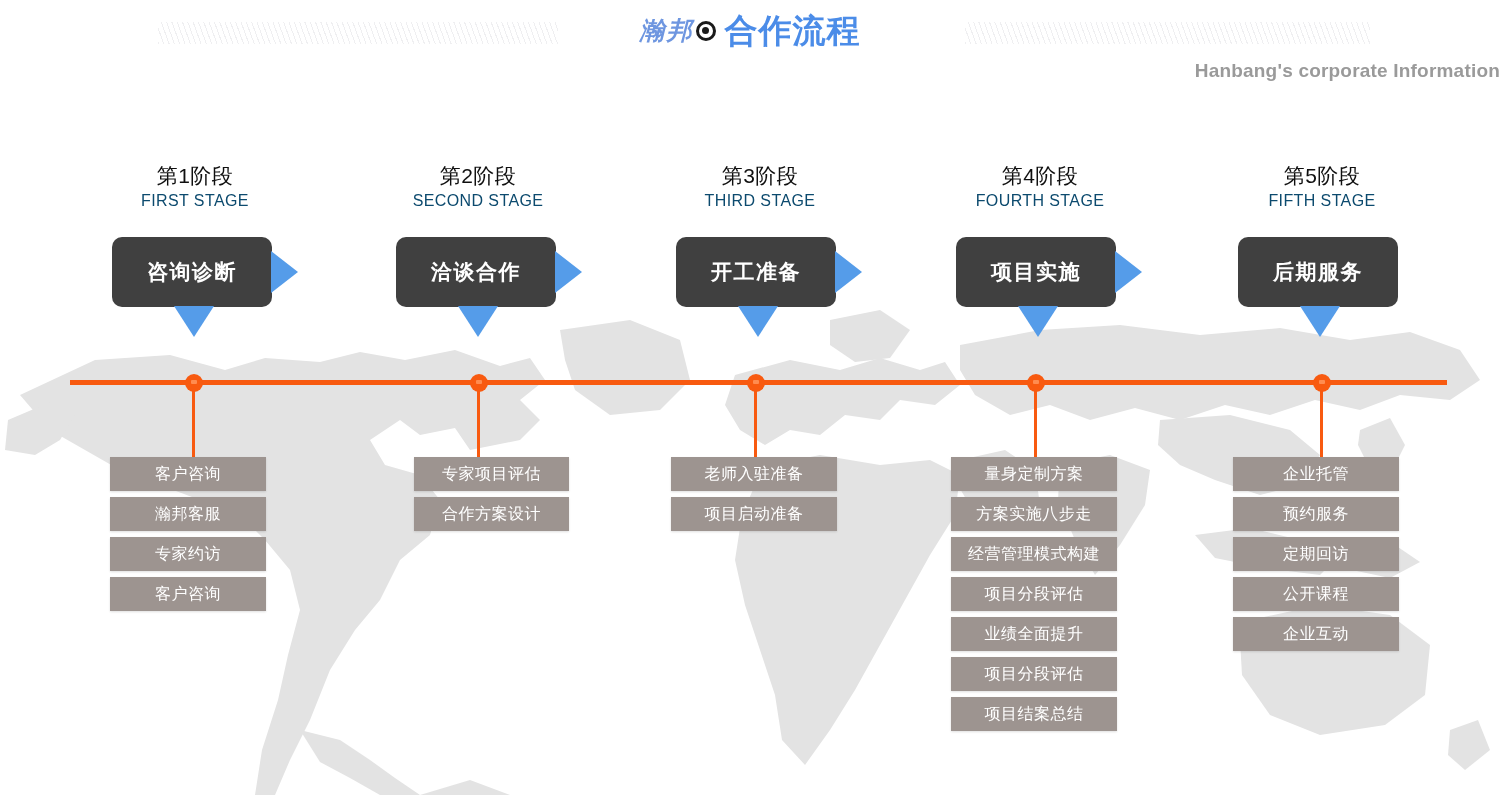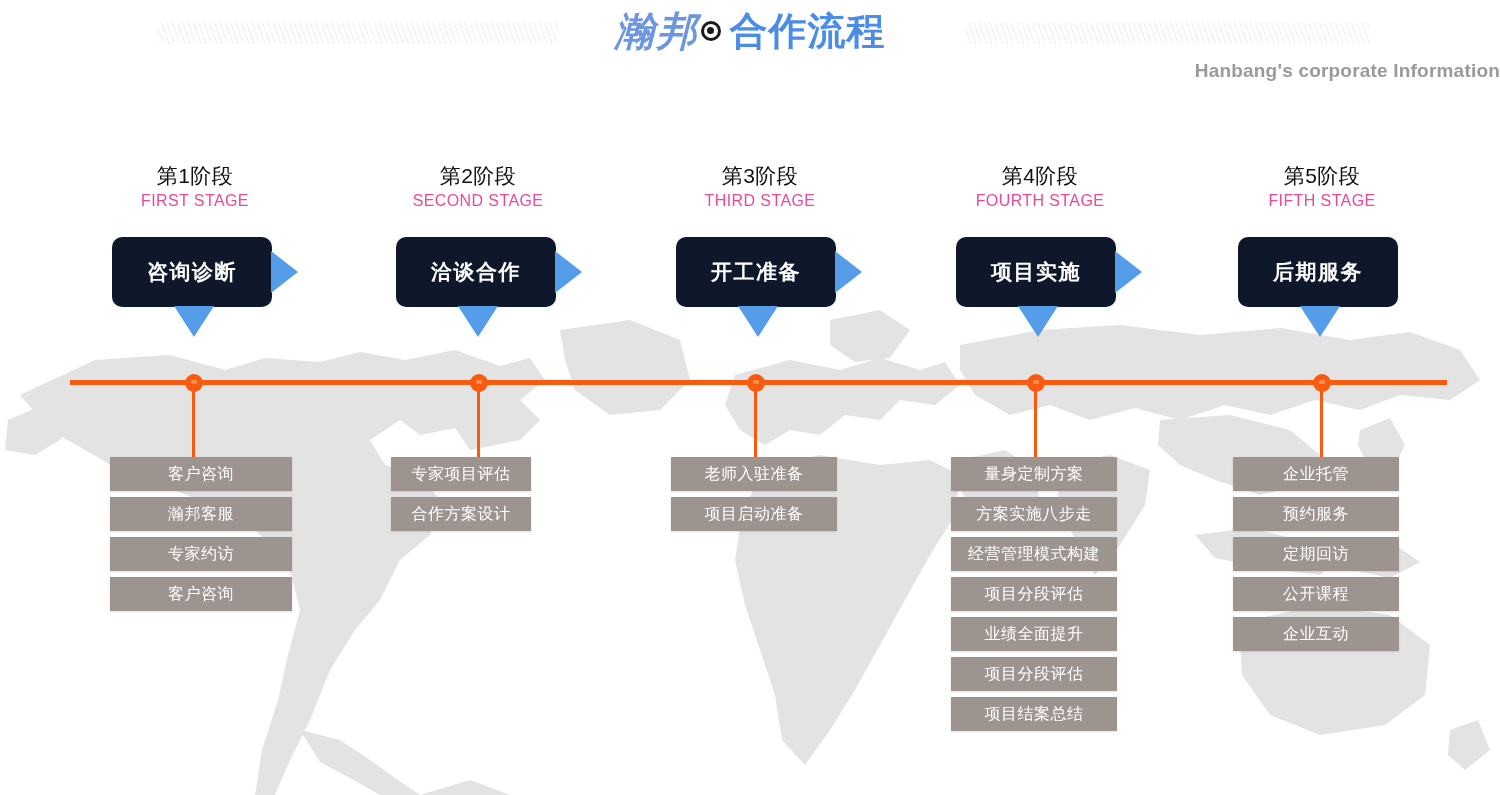--- a/index.html
+++ b/index.html
@@ -55,21 +55,21 @@
     position: absolute;
     top: 8px;
     left: 0;
     width: 1500px;
     text-align: center;
     white-space: nowrap;
     line-height: 44px;
   }
   .logo-cn {
     font-family: "DejaVu Serif", "Liberation Serif", serif;
-    font-size: 40px;
+    font-size: 25px;
     font-weight: bold;
     font-style: italic;
     color: #6e96e0;
     letter-spacing: 2px;
     vertical-align: middle;
   }
   .logo-ring {
     display: inline-block;
     width: 20px;
     height: 20px;
@@ -84,21 +84,21 @@
     content: "";
     position: absolute;
     left: 50%; top: 50%;
     width: 7px; height: 7px;
     margin: -3.5px 0 0 -3.5px;
     background: #1a1a1a;
     border-radius: 50%;
   }
   .title-cn {
     font-family: "Liberation Sans", "DejaVu Sans", sans-serif;
-    font-size: 38px;
+    font-size: 33px;
     font-weight: bold;
     color: #4b8ce8;
     vertical-align: middle;
     letter-spacing: 1px;
   }
   .subtitle {
     position: absolute;
     top: 60px;
     left: 0;
     width: 1500px;
@@ -161,35 +161,35 @@
   }
   .stage-title-cn {
     font-size: 21px;
     font-weight: normal;
     color: #0f0f0f;
     line-height: 27px;
     letter-spacing: 0.5px;
   }
   .stage-title-en {
     font-size: 16px;
-    color: #ec4899;
+    color: #0c4a6e;
     line-height: 24px;
     letter-spacing: 0.4px;
   }
 
   
   .bubble-wrap {
     position: absolute;
     top: 237px;
   }
   .bubble {
     position: relative;
     width: 160px;
     height: 70px;
-    background: #0f172a;
+    background: #404040;
     border-radius: 10px;
     display: flex;
     align-items: center;
     justify-content: center;
   }
   .bubble-label {
     color: #ffffff;
     font-size: 21px;
     font-weight: bold;
     letter-spacing: 1.5px;
@@ -213,21 +213,21 @@
     width: 0; height: 0;
     border-left: 20px solid transparent;
     border-right: 20px solid transparent;
     border-top: 31px solid #559ce9;
   }
 
   
   .items {
     position: absolute;
     top: 457px;
-    width: 182px;
+    width: 156px;
   }
   .item-box {
     height: 34px;
     margin-bottom: 6px;
     background: #9d9490;
     color: #ffffff;
     font-size: 16px;
     display: flex;
     align-items: center;
     justify-content: center;
@@ -336,21 +336,21 @@
     <div class="stage-head" style="left:368px">
       <div class="stage-title-cn">第2阶段</div>
       <div class="stage-title-en">SECOND STAGE</div>
     </div>
     <div class="bubble-wrap" style="left:396px">
       <div class="bubble has-arrow">
         <span class="bubble-label">洽谈合作</span>
       </div>
       <div class="bubble-tail"></div>
     </div>
-    <div class="items" style="left:391px;width:140px">
+    <div class="items" style="left:414px;width:155px">
       <div class="item-box">专家项目评估</div>
       <div class="item-box">合作方案设计</div>
     </div>
   </div>
 
   <div class="stage">
     <div class="stage-head" style="left:650px">
       <div class="stage-title-cn">第3阶段</div>
       <div class="stage-title-en">THIRD STAGE</div>
     </div>

